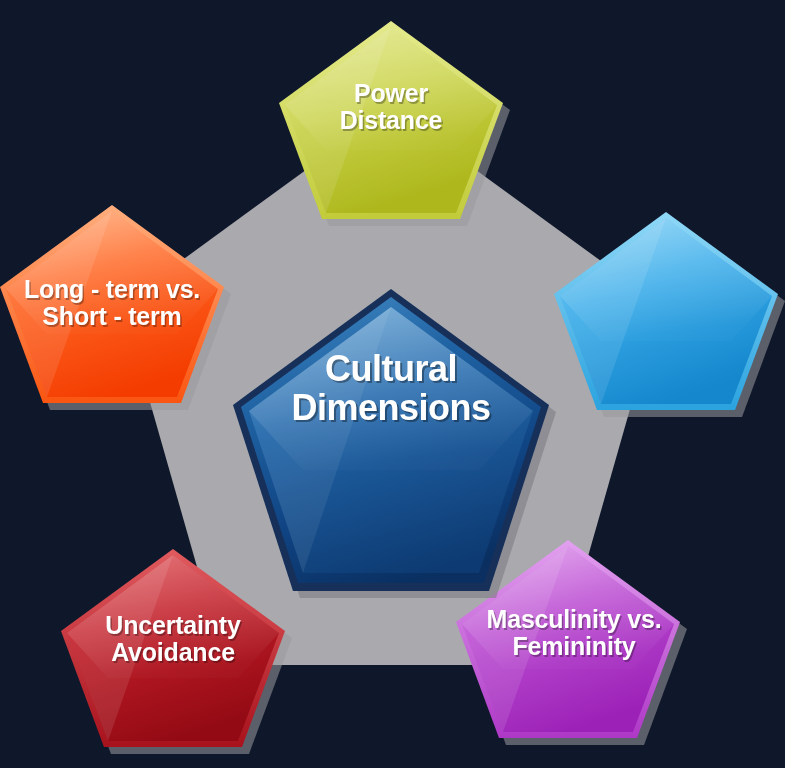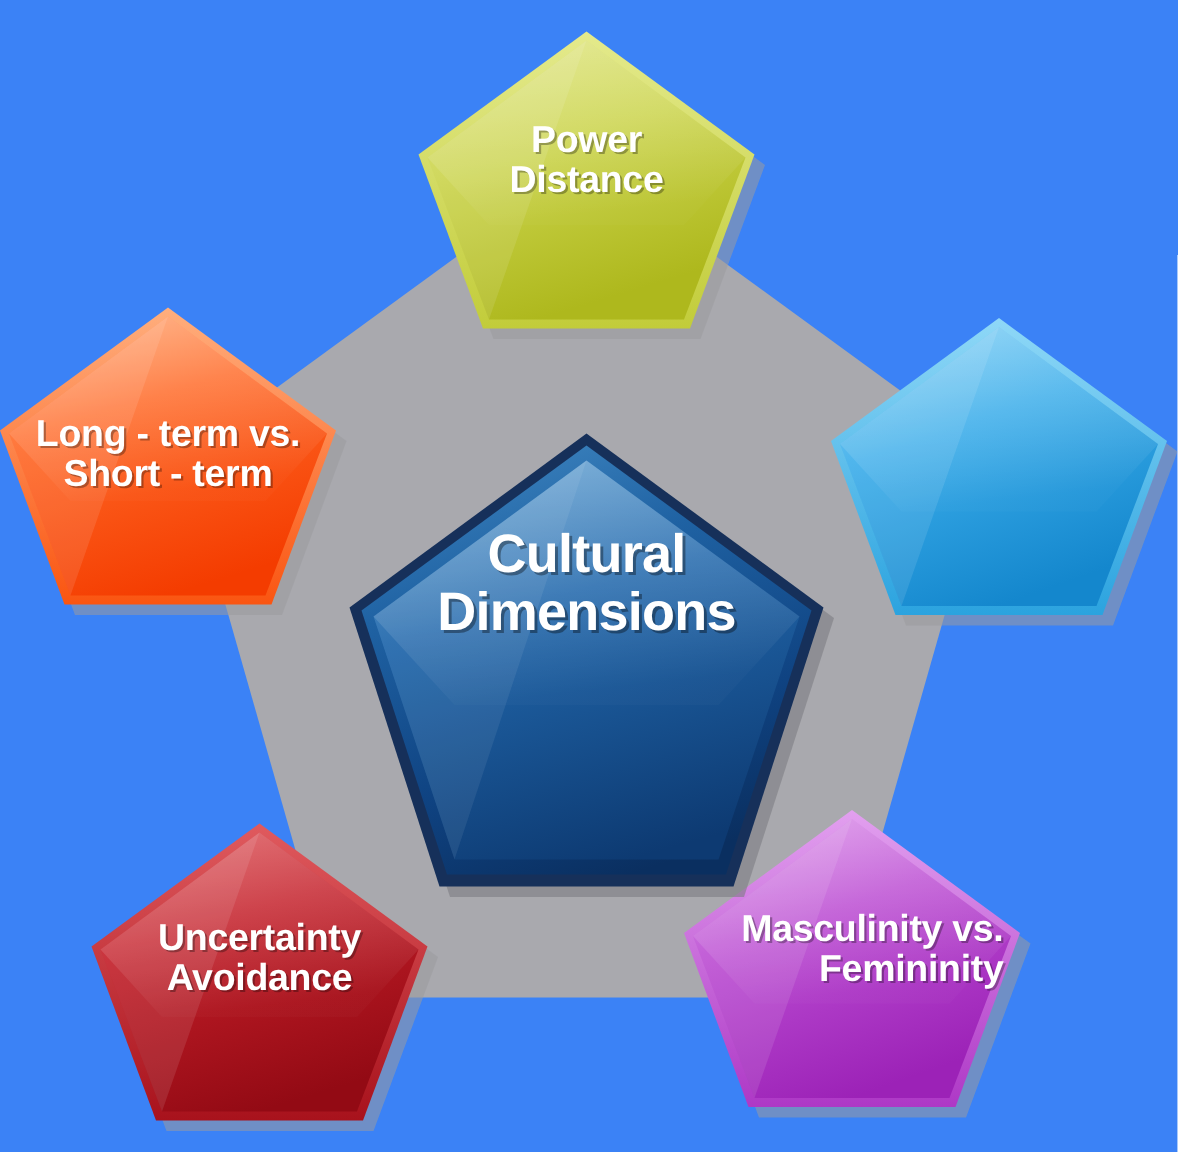--- a/index.html
+++ b/index.html
@@ -10,21 +10,21 @@
   body {
     width: 785px;
     height: 768px;
     overflow: hidden;
     font-family: "Liberation Sans", sans-serif;
   }
   #diagram {
     position: relative;
     width: 785px;
     height: 768px;
-    background: #3b82f6;
+    background: #0f172a;
   }
   #diagram svg {
     position: absolute;
     left: 0;
     top: 0;
   }
   .node-label {
     position: absolute;
     text-align: center;
     color: #ffffff;
@@ -170,21 +170,21 @@
       <polygon points="391,307 533,411 479,573 303,573 249,411" fill="url(#g-navy-inner)"></polygon>
       <polygon points="391,307 533,411 479,470 303,470 249,411" fill="url(#g-sheen)"></polygon>
       <polygon points="391,307 249,411 303,573" fill="#ffffff" opacity="0.07"></polygon>
     </g>
   </svg>
 
   <div class="node-label satellite-label" style="left:281px; top:80px; width:220px;">Power
 Distance</div>
 
 
-  <div class="node-label satellite-label" style="left:443px; top:606px; width:226px;text-align:right;">Masculinity vs.
+  <div class="node-label satellite-label" style="left:461px; top:606px; width:226px;">Masculinity vs.
 Femininity</div>
 
   <div class="node-label satellite-label" style="left:62px; top:612px; width:222px;">Uncertainty
 Avoidance</div>
 
   <div class="node-label center-label" style="left:241px; top:350px; width:300px;">Cultural
 Dimensions</div>
 
   <div class="node-label satellite-label" style="left:2px; top:276px; width:220px;">Long - term vs.
 Short - term</div>

